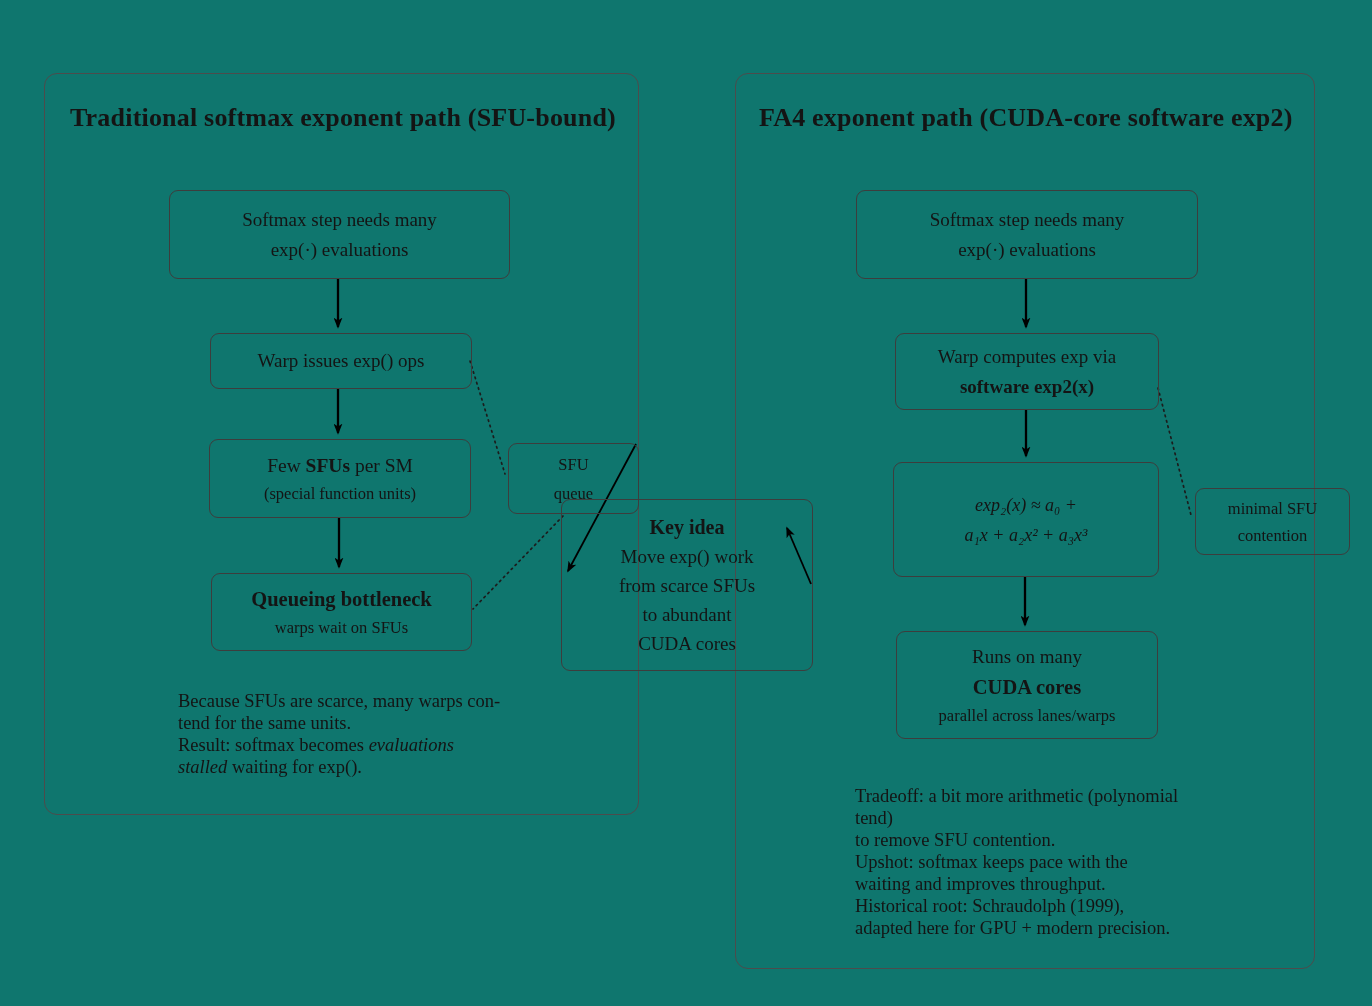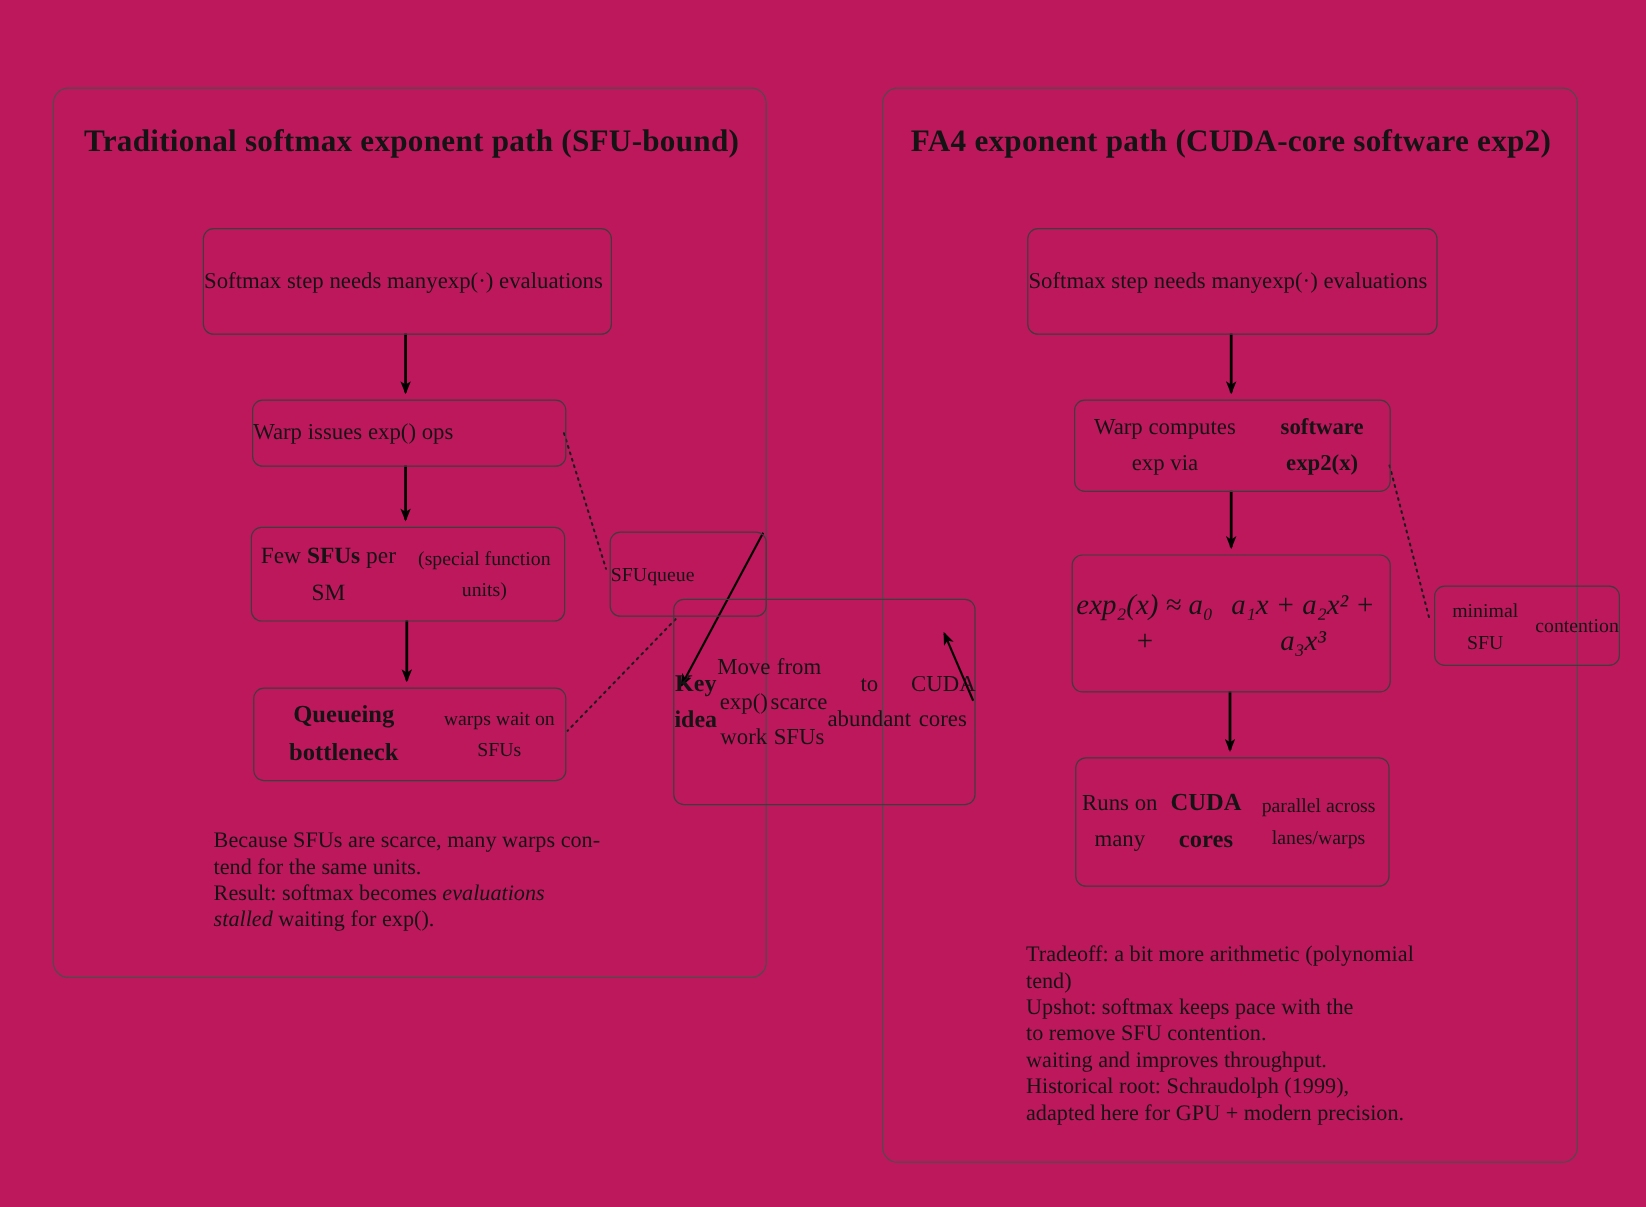--- a/index.html
+++ b/index.html
@@ -1,49 +1,49 @@
 <!DOCTYPE html>
 <html><head>
 <meta charset="utf-8">
 <style>
   html,body { margin:0; padding:0; background:#ffffff; }
   .canvas {
-    position:relative; width:1372px; height:1006px; background:#be185d;
+    position:relative; width:1372px; height:1006px; background:#0f766e;
     font-family:"Liberation Serif","DejaVu Serif",serif; color:#141414; overflow:hidden;
   }
   .connectors { position:absolute; left:0; top:0; width:1372px; height:1006px; pointer-events:none; }
   .panel { position:absolute; border:1.7px solid #4c4c4c; border-radius:13px; background:transparent; }
   .panel-left  { left:44px;  top:73px; width:593px; height:740px; }
   .panel-right { left:735px; top:73px; width:578px; height:894px; }
   .ptitle { position:absolute; font-weight:700; font-size:26px; white-space:nowrap; letter-spacing:0.2px; }
   .ptitle-left  { left:70px;  top:103px; }
   .ptitle-right { left:759px; top:103px; }
   .node {
     position:absolute; border:1.4px solid #3d3d3d; border-radius:9px; background:transparent;
-    display:flex; flex-direction:row; justify-content:flex-start; align-items:center; text-align:center;
+    display:flex; flex-direction:column; justify-content:center; align-items:center; text-align:center;
   }
   .n-l1 { left:169px; top:190px; width:339px; height:87px; }
   .n-l2 { left:210px; top:333px; width:260px; height:54px; }
   .n-l3 { left:209px; top:439px; width:260px; height:77px; }
   .n-l4 { left:211px; top:573px; width:259px; height:76px; }
   .n-sfuq { left:508px; top:443px; width:129px; height:69px; }
   .n-key  { left:561px; top:499px; width:250px; height:170px; }
   .n-r1 { left:856px; top:190px; width:340px; height:87px; }
   .n-r2 { left:895px; top:333px; width:262px; height:75px; }
   .n-r3 { left:893px; top:462px; width:264px; height:113px; }
   .n-r4 { left:896px; top:631px; width:260px; height:106px; }
   .n-min { left:1195px; top:488px; width:153px; height:65px; }
   .l19  { font-size:19px;   line-height:30px; }
   .l20  { font-size:19.5px; line-height:31px; }
   .bold { font-weight:700; }
   .bbig { font-size:20.5px; line-height:31px; font-weight:700; }
   .small{ font-size:16.5px; line-height:26px; }
   .qtxt { font-size:16.5px; line-height:29px; }
   .mtxt { font-size:16.5px; line-height:27px; }
-  .mathline { font-size:24px; line-height:30px; font-style:italic; }
+  .mathline { font-size:18px; line-height:30px; font-style:italic; }
   .keytitle { font-size:20px; line-height:30px; font-weight:700; }
   .keyline  { font-size:19px; line-height:29px; }
   .note { position:absolute; font-size:18.5px; line-height:22px; }
   .note-left  { left:178px; top:690px; width:350px; }
   .note-right { left:855px; top:785px; width:360px; }
   .it { font-style:italic; }
 </style>
 </head>
 <body>
 
@@ -139,20 +139,20 @@
   <div class="note note-left">
     <div>Because SFUs are scarce, many warps con-</div>
     <div>tend for the same units.</div>
     <div><span>Result: softmax becomes </span><span class="it">evaluations</span></div>
     <div><span class="it">stalled</span><span> waiting for exp().</span></div>
   </div>
 
   <div class="note note-right">
     <div>Tradeoff: a bit more arithmetic (polynomial</div>
     <div>tend)</div>
+    <div>to remove SFU contention.</div>
     <div>Upshot: softmax keeps pace with the</div>
-    <div>to remove SFU contention.</div>
     <div>waiting and improves throughput.</div>
     <div>Historical root: Schraudolph (1999),</div>
     <div>adapted here for GPU + modern precision.</div>
   </div>
 
 </div>
 
 </body></html>

